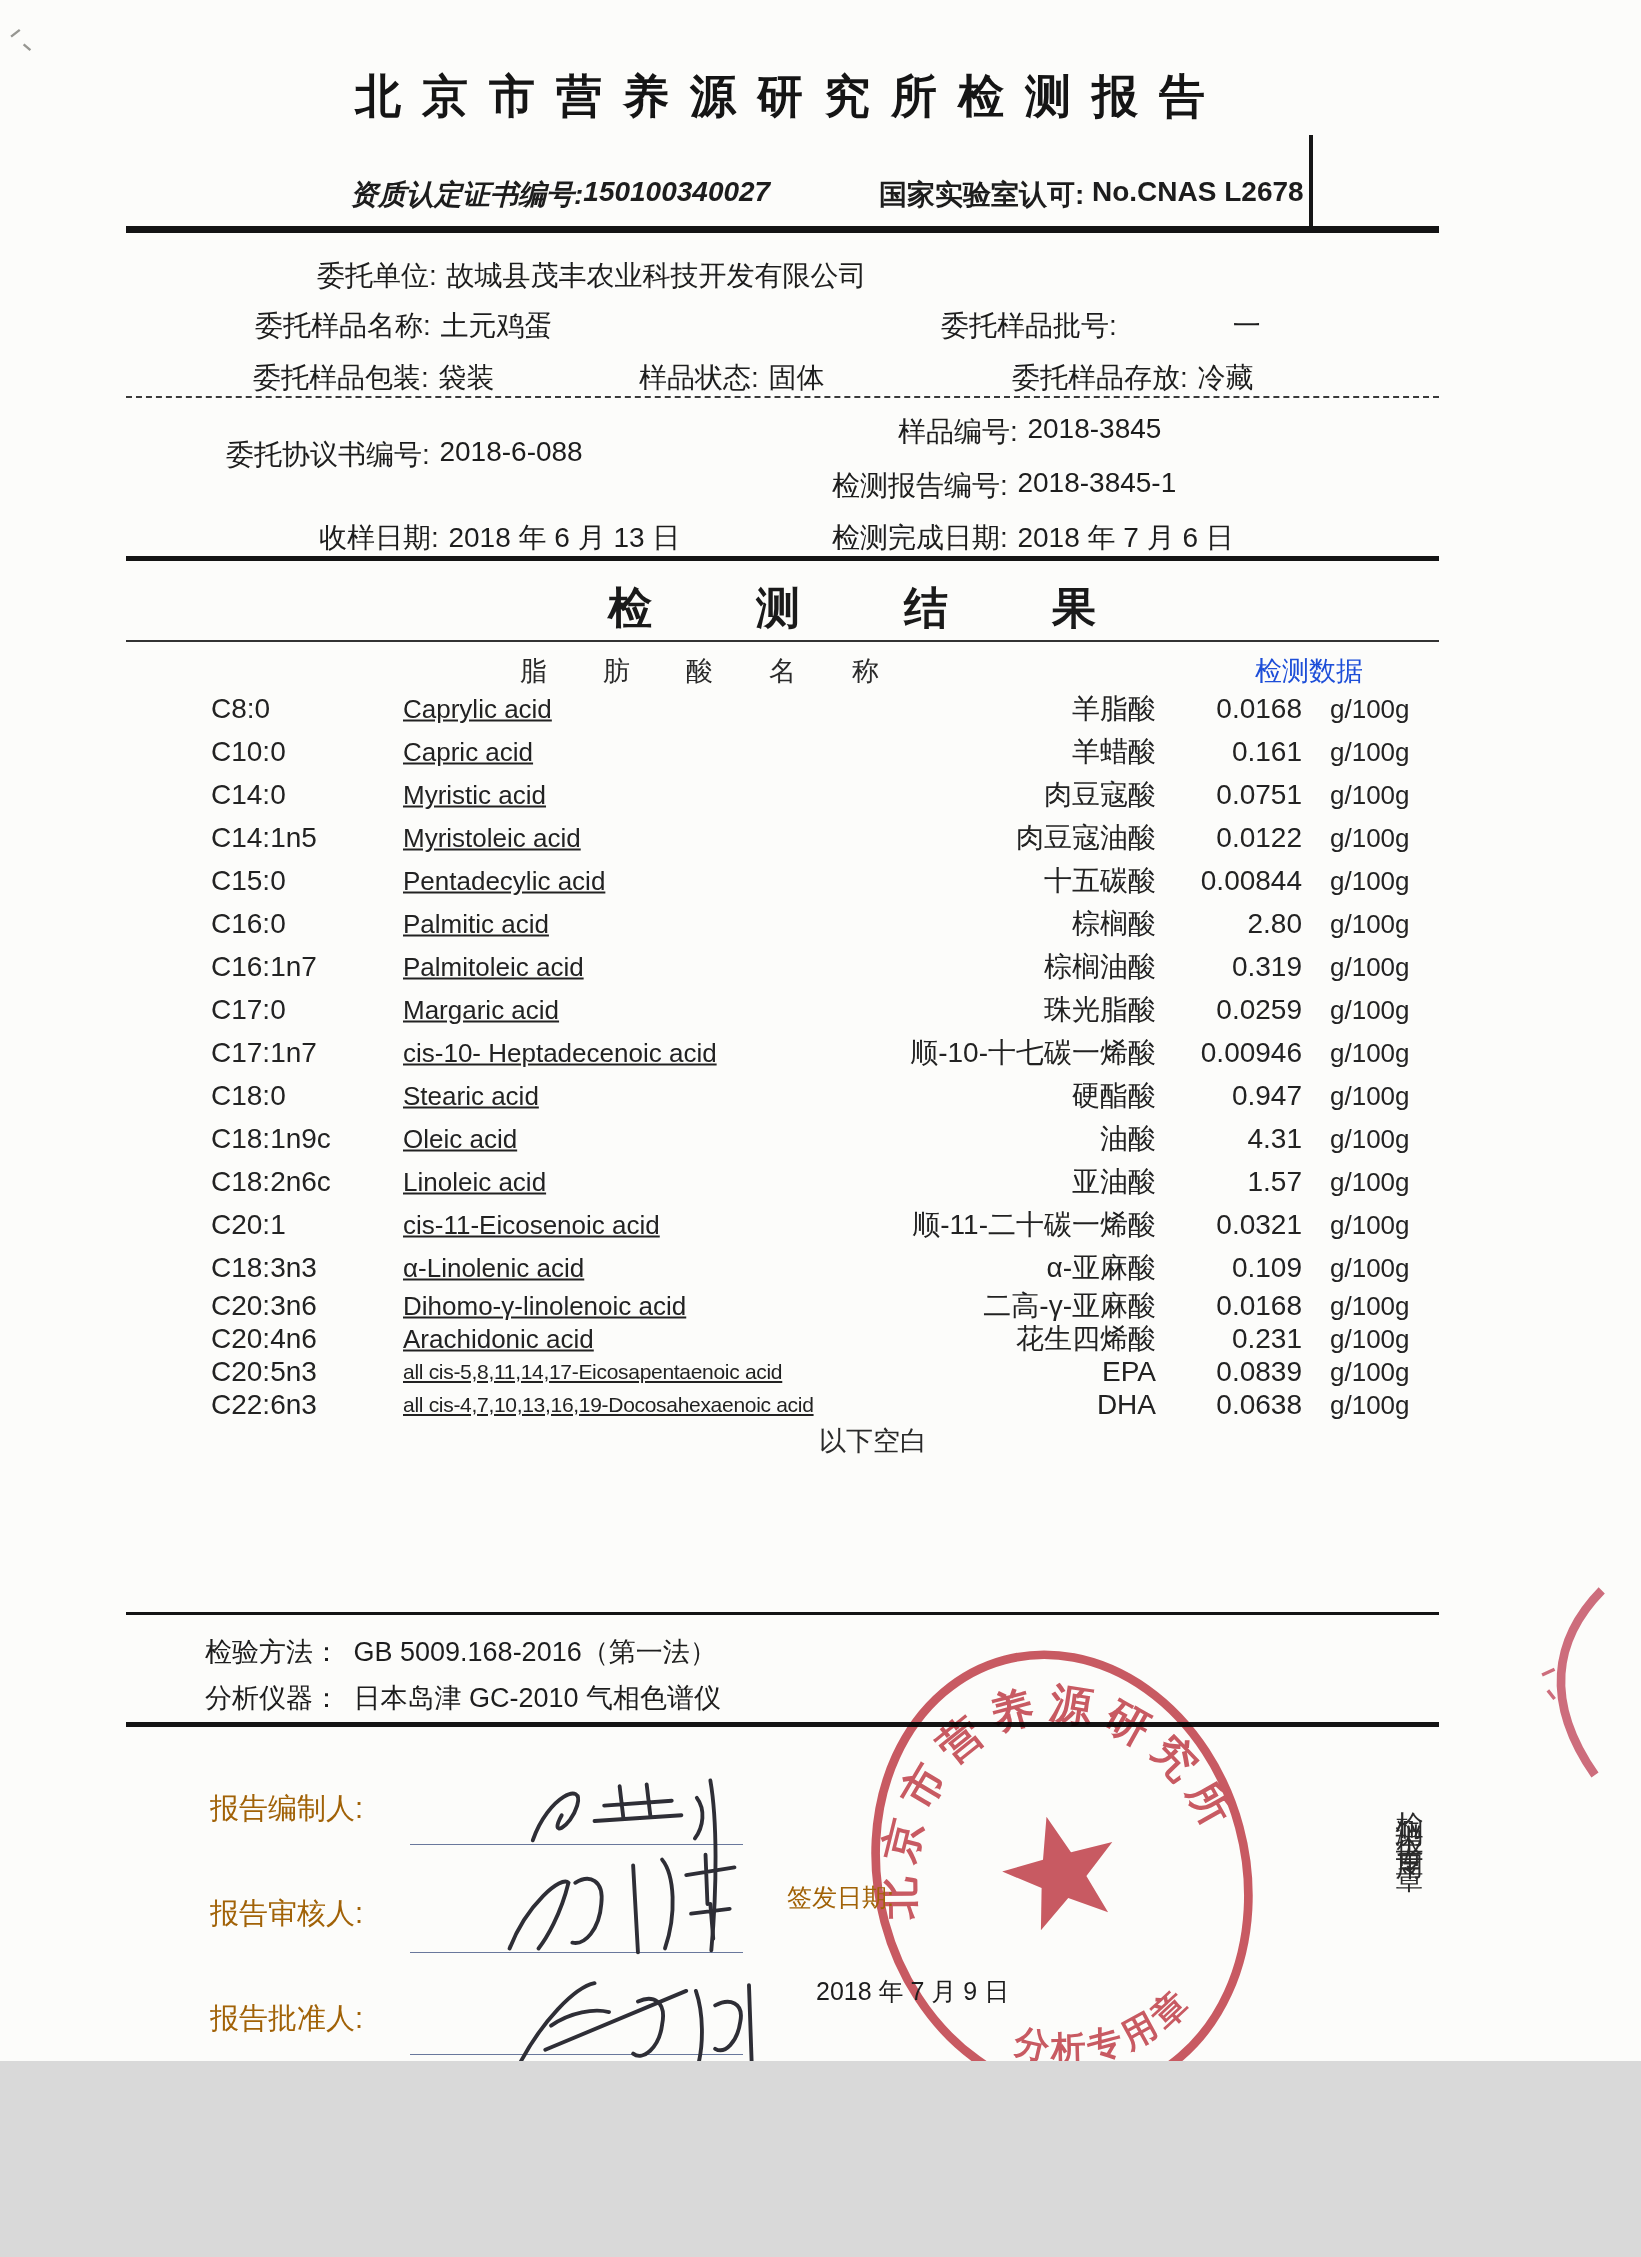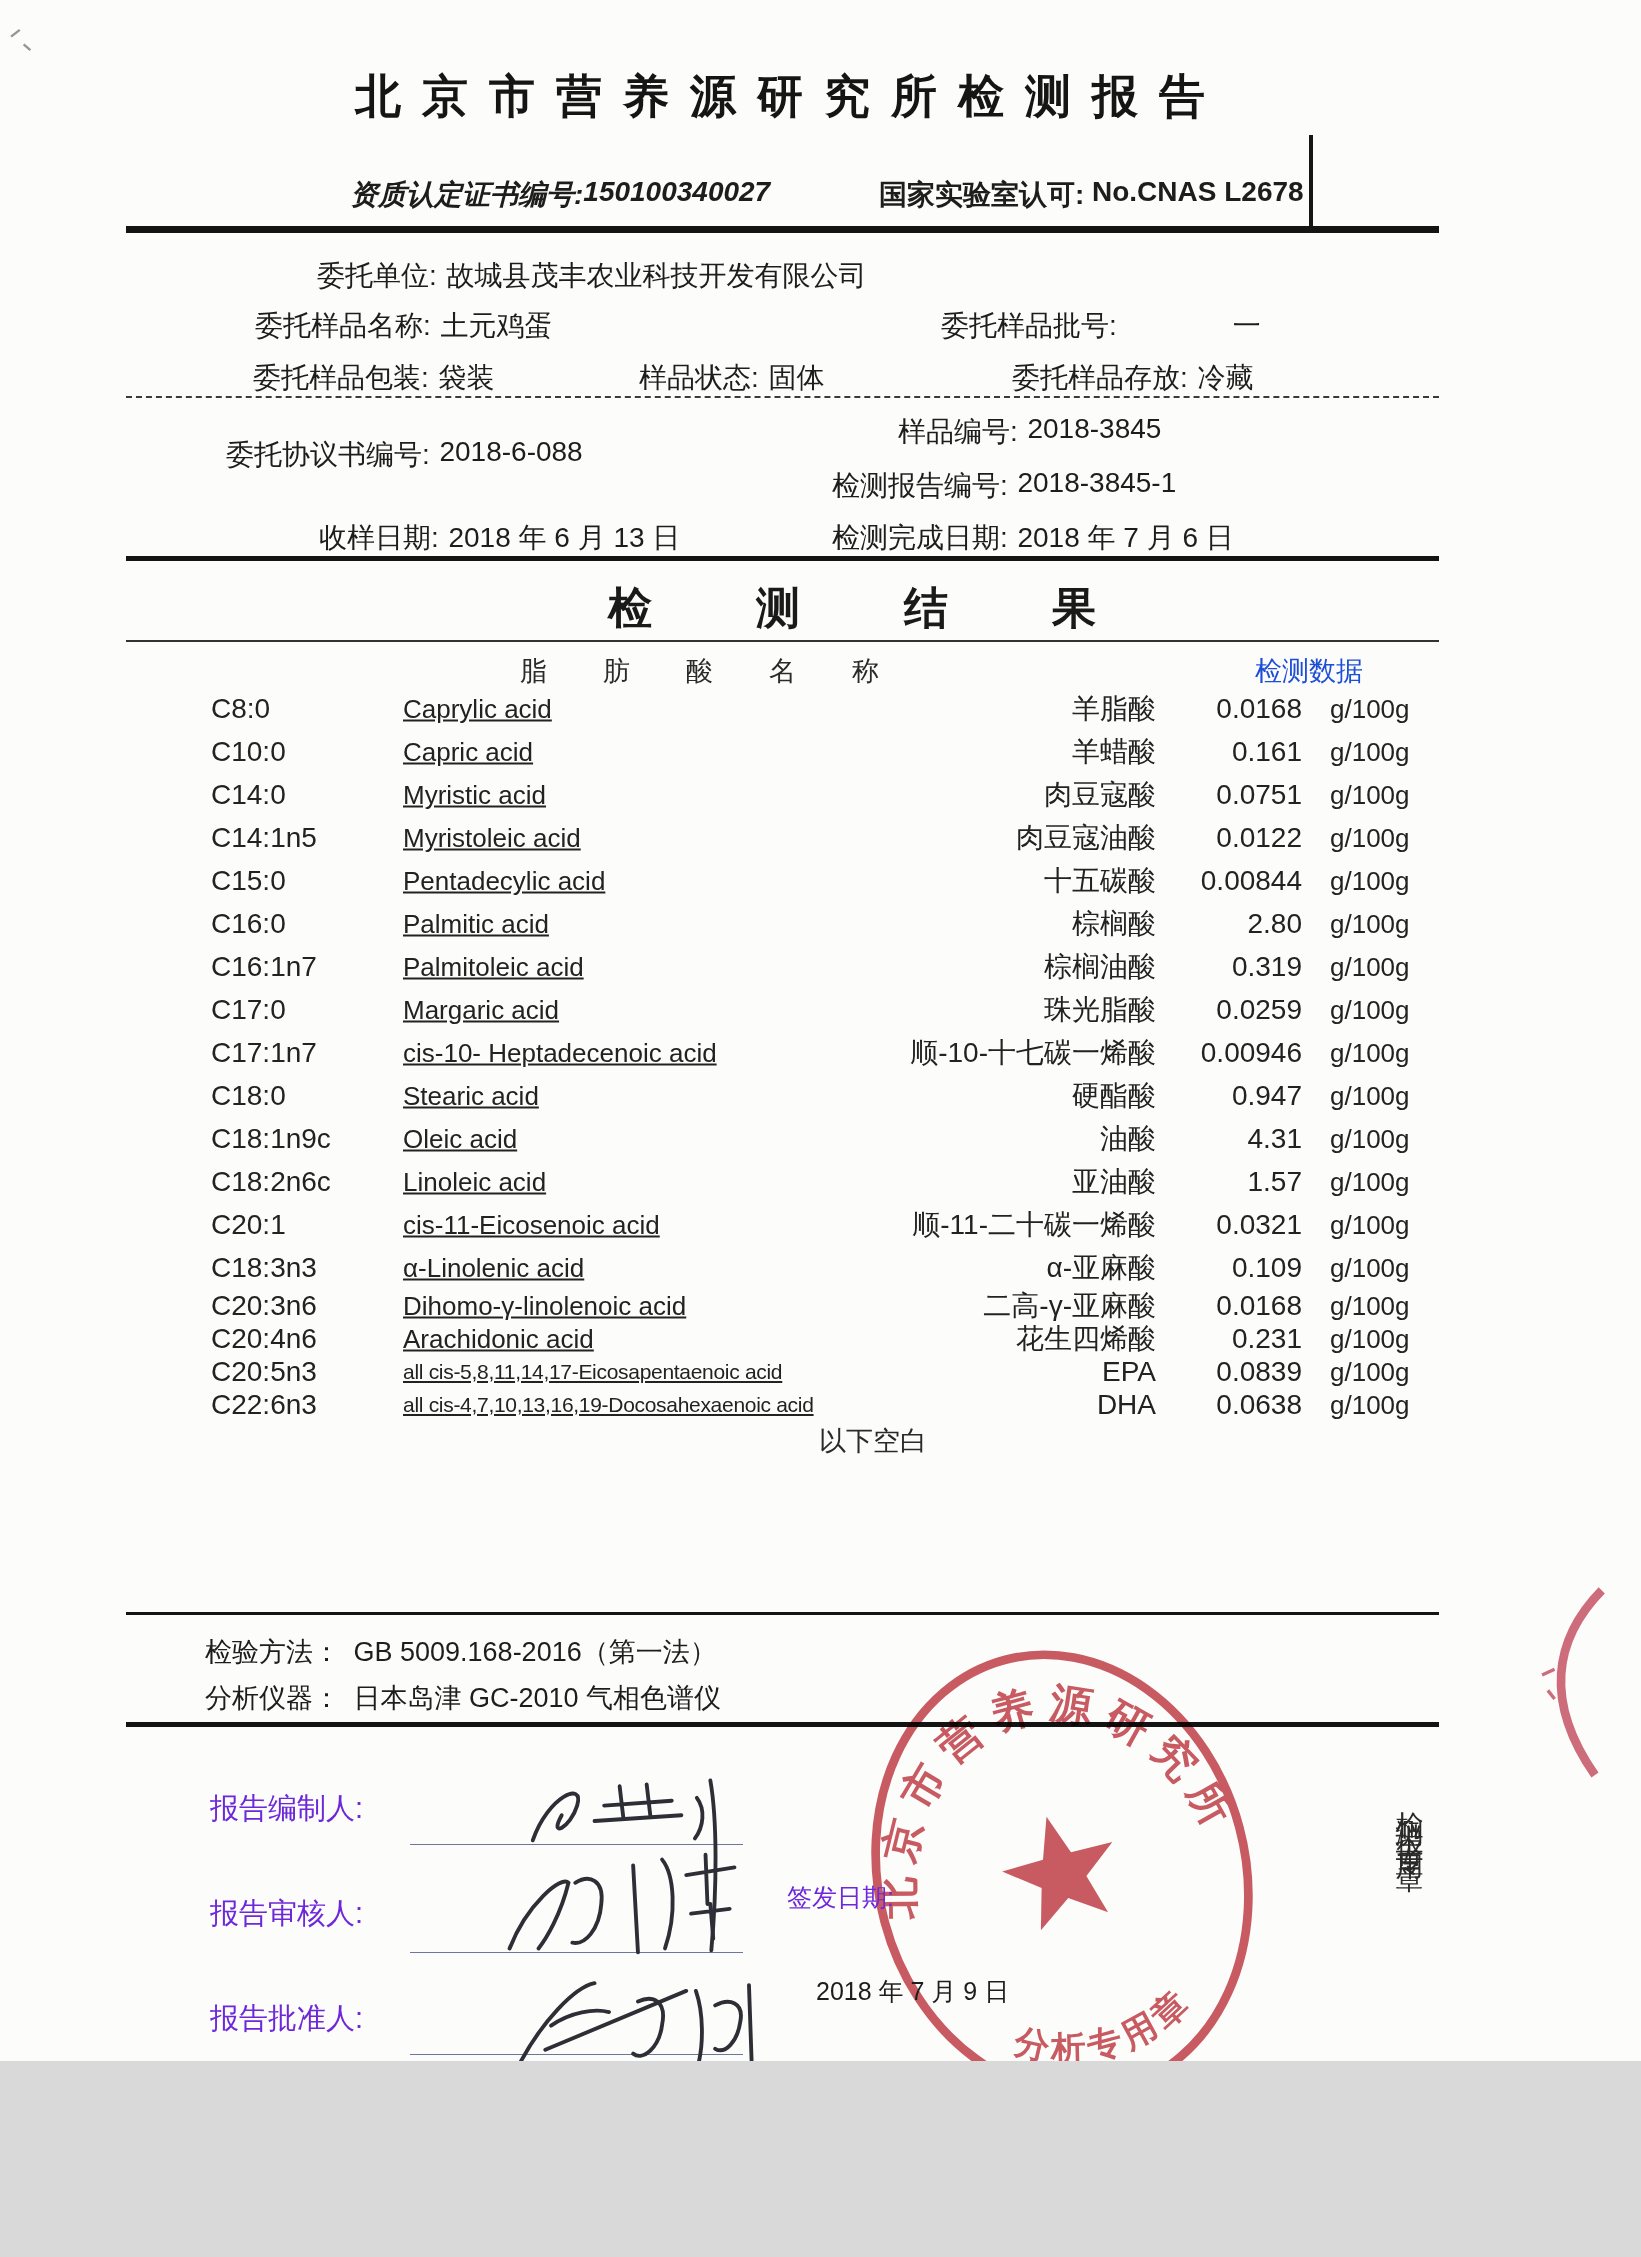--- a/index.html
+++ b/index.html
@@ -26,21 +26,21 @@
   .trow span{position:absolute;top:50%;transform:translateY(-50%);white-space:nowrap;color:#222;}
   .trow .code{left:85px;font-size:28px;}
   .trow .en{left:277px;font-size:26px;text-decoration:underline;}
   .trow .cn{right:283px;font-size:28px;}
   .trow .val{right:137px;font-size:28px;}
   .trow .unit{left:1204px;font-size:26px;}
   .trow:nth-child(17) .en,.trow:nth-child(18) .en{font-size:21px;letter-spacing:-0.3px;}
   .endnote{font-size:27px;color:#2a2a2a;}
   .method .lab{font-size:27px;}
   .method .val{font-size:27px;}
-  .sig-label{font-size:29px;color:#6d28d9;}
+  .sig-label{font-size:29px;color:#a16207;}
   .sigline{position:absolute;height:0;border-top:1.9px solid #4f608b;opacity:.85;}
   .side-vertical{
     writing-mode:vertical-rl;text-orientation:upright;
     font-size:28px;letter-spacing:8.7px;color:#2a2a2a;
   }
   .footer{font-size:28px;display:flex;gap:23px;color:#1c1c1c;}
   .artifact-vline{position:absolute;background:#161616;}
   .issue-date{font-size:25px;z-index:5;}
   .stamp-svg{mix-blend-mode:multiply;}
 </style>

